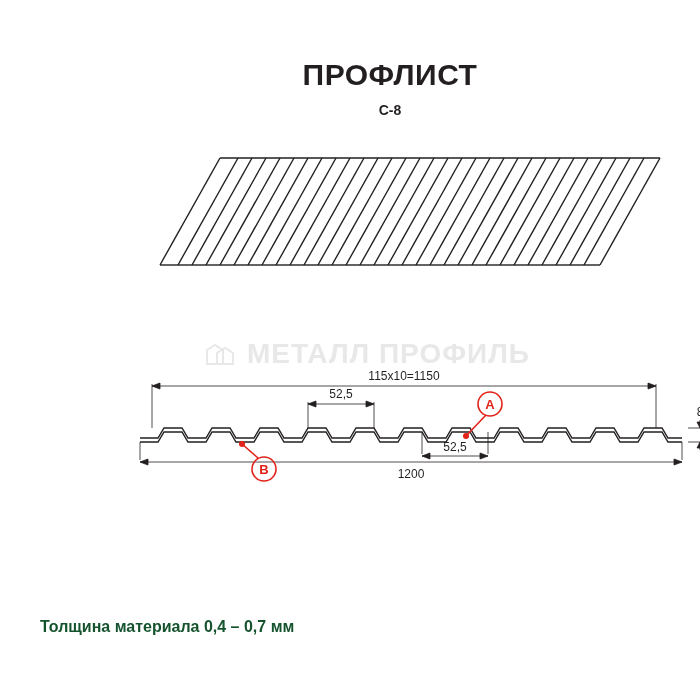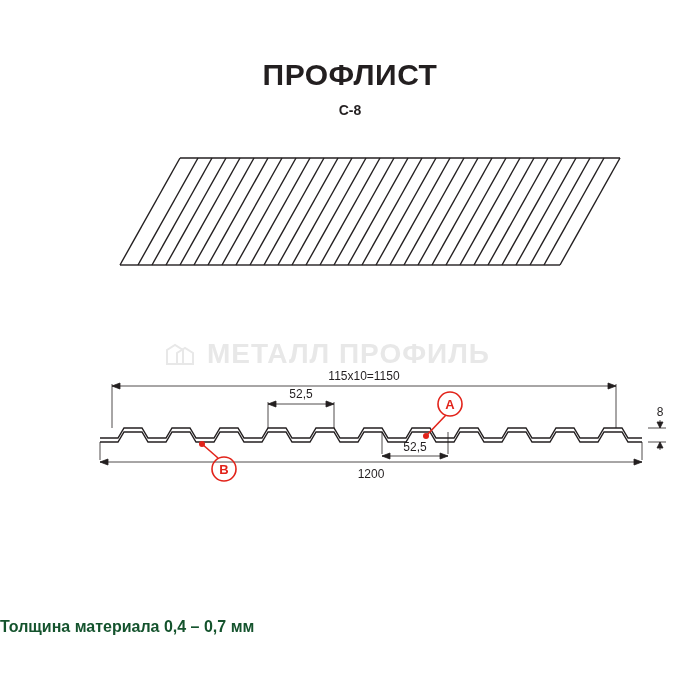--- a/index.html
+++ b/index.html
@@ -12,20 +12,21 @@
     height: 700px;
     font-family: "Liberation Sans", sans-serif;
     color: #231f20;
     position: relative;
     overflow: hidden;
   }
   .page {
     position: relative;
     width: 600px;
     height: 700px;
+    margin-left: 40px;
   }
   .title {
     position: absolute;
     top: 58px;
     left: 0;
     width: 700px;
     text-align: center;
     font-size: 30px;
     font-weight: bold;
     letter-spacing: 0.5px;

